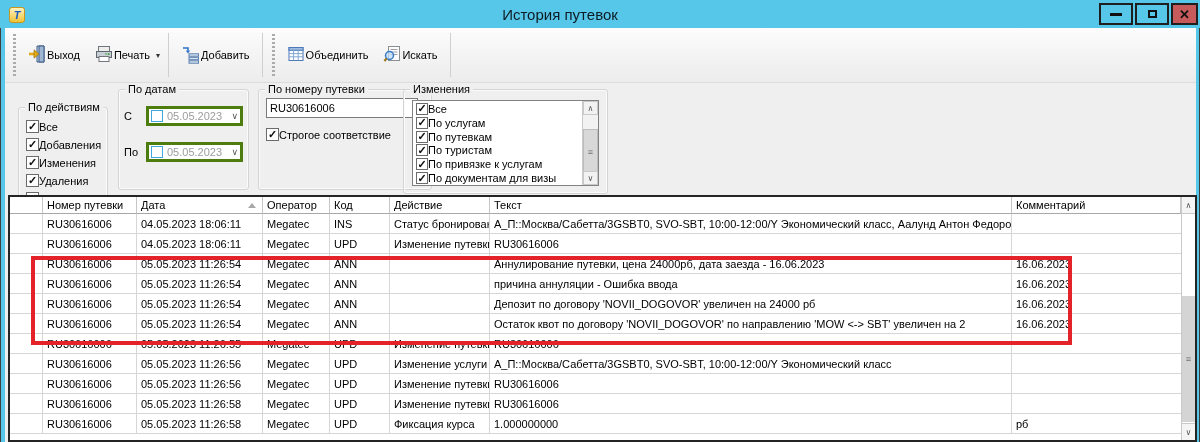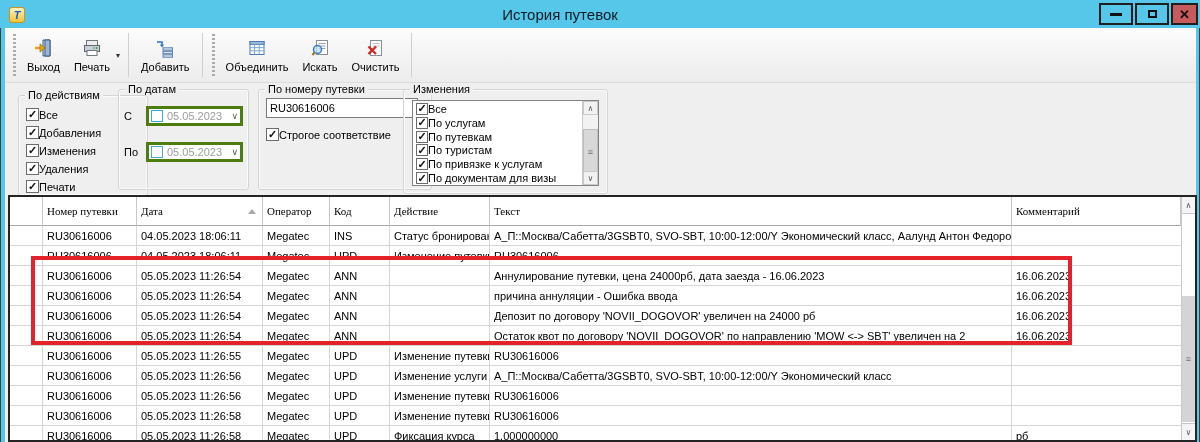--- a/index.html
+++ b/index.html
@@ -19,21 +19,21 @@
   .glyph-min{width:12px;height:3px;background:#111;}
   .glyph-max{width:9px;height:8px;border:2px solid #111;box-sizing:border-box;background:transparent;}
   
   .frame-left{position:absolute;left:1px;top:28px;width:4px;height:414px;background:#57C7E9;}
   .frame-right{position:absolute;left:1196px;top:28px;width:3px;height:414px;background:#57C7E9;}
   
   .toolbar{position:absolute;left:5px;top:28px;width:1191px;height:55px;background:linear-gradient(#FCFCFC,#ECECEC);
            border-bottom:1px solid #DCDCDC;display:flex;align-items:center;padding-left:4px;box-sizing:border-box;}
   .grip{width:3px;height:42px;margin:0 4px;background:repeating-linear-gradient(to bottom,#ABABAB 0 2px,transparent 2px 4px);}
   .tb-sep{width:1px;height:44px;background:#CFCFCF;margin:0 5px;}
-  .tb-btn{display:flex;flex-direction:column;align-items:center;justify-content:center;padding:2px 7px;cursor:default;}
+  .tb-btn{display:flex;flex-direction:row;align-items:center;justify-content:center;padding:2px 7px;cursor:default;}
   .tb-icon{width:20px;height:20px;display:block;margin-bottom:3px;}
   .tb-label{font-size:11px;white-space:nowrap;}
   .tb-dd{align-self:center;font-size:8px;color:#333;padding:0 3px;margin-left:-4px;}
   
   .filters{position:absolute;left:5px;top:83px;width:1191px;height:113px;background:#EFEFEF;}
   .groupbox{position:absolute;border:1px solid #D4D4D4;border-radius:3px;box-shadow:inset 0 0 0 1px #FBFBFB;}
   .gb-label{position:absolute;top:-7px;left:6px;background:#EFEFEF;padding:0 3px;line-height:12px;white-space:nowrap;}
   .cb{width:13px;height:13px;border:1px solid #6B6B6B;background:#FFF;box-sizing:border-box;flex:0 0 auto;
       display:flex;align-items:center;justify-content:center;}
   .cb.on::after{content:"✓";font-size:11px;font-weight:bold;color:#111;line-height:1;}
@@ -58,21 +58,21 @@
   .vs-btn{position:absolute;left:0;width:100%;height:14px;background:#F2F2F2;border:1px solid #C9C9C9;
           box-sizing:border-box;display:flex;align-items:center;justify-content:center;font-size:8px;color:#555;}
   .vs-up{top:0;} .vs-down{bottom:0;}
   .vs-thumb{position:absolute;left:0;width:100%;background:#D8D8D8;border:1px solid #BDBDBD;box-sizing:border-box;
             display:flex;align-items:center;justify-content:center;font-size:9px;color:#6E6E6E;}
   
   .tablewrap{position:absolute;left:8px;top:195px;width:1189px;height:247px;border:2px solid #242424;
              background:#FFF;box-sizing:border-box;display:flex;}
   .gridarea{flex:1 1 auto;display:flex;flex-direction:column;overflow:hidden;}
   .thead,.trow{display:flex;flex:0 0 auto;}
-  .thead{height:29px;font-family:Liberation Serif, serif;}
+  .thead{height:17px;}
   .trow{height:20px;}
   .tc{box-sizing:border-box;border-right:1px solid #D6D6D6;border-bottom:1px solid #D6D6D6;
       padding:0 4px;overflow:hidden;white-space:nowrap;display:flex;align-items:center;flex:0 0 auto;}
   .thead .tc{border-right:1px solid #C6C6C6;border-bottom:1px solid #A8A8A8;background:#FFF;}
   .sel{width:33px;} .c0{width:94px;} .c1{width:126px;} .c2{width:67px;} .c3{width:60px;}
   .c4{width:100px;text-align:center;} .c5{width:522px;} .c6{flex:1 1 auto;border-right:none;}
   .sort-asc{width:0;height:0;border-left:4px solid transparent;border-right:4px solid transparent;
             border-bottom:5px solid #A8A8A8;margin-left:auto;margin-right:2px;}
   .tscroll{width:13px;flex:0 0 auto;border-left:1px solid #C9C9C9;background:#FFF;position:relative;}
   .ts-btn{position:absolute;left:0;width:100%;height:17px;background:#F4F4F4;border-bottom:1px solid #C9C9C9;
@@ -165,36 +165,27 @@
         <rect x="6.5" y="2.5" width="11" height="14" fill="#FFF" stroke="#8A8F94"></rect>
         <line x1="8.5" y1="5.5" x2="15.5" y2="5.5" stroke="#9AA0A6"></line>
         <line x1="8.5" y1="8" x2="15.5" y2="8" stroke="#9AA0A6"></line>
         <line x1="8.5" y1="10.5" x2="15.5" y2="10.5" stroke="#9AA0A6"></line>
         <circle cx="7.5" cy="11.5" r="4" fill="rgba(190,220,245,0.75)" stroke="#3A7BC8" stroke-width="1.5"></circle>
         <line x1="4.6" y1="14.6" x2="2.4" y2="17" stroke="#A07818" stroke-width="2.2"></line>
       </svg>
       <span class="tb-label">Искать</span>
     </div>
 
-    <div class="tb-btn">
-      <svg class="tb-icon" viewBox="0 0 20 20">
-        <rect x="5.5" y="2.5" width="11" height="15" fill="#FFF" stroke="#8A8F94"></rect>
-        <line x1="7.5" y1="5.5" x2="14.5" y2="5.5" stroke="#B9BEC4"></line>
-        <line x1="7.5" y1="8" x2="14.5" y2="8" stroke="#B9BEC4"></line>
-        <path d="M3.5 8.5 L11 16 M11 8.5 L3.5 16" stroke="#D42626" stroke-width="2.4"></path>
-      </svg>
-      <span class="tb-label">Очистить</span>
-    </div>
 
     <div class="tb-sep"></div>
   </div>
 
   <div class="filters">
 
-    <div class="groupbox gb-actions" style="left:13px;top:12px;width:88px;height:99px;padding-left:40px;">
+    <div class="groupbox gb-actions" style="left:13px;top:24px;width:88px;height:99px;">
       <span class="gb-label">По действиям</span>
       <div class="list">
 
           <label class="cb-row">
             <span class="cb on"></span>
             <span>Все</span>
           </label>
 
           <label class="cb-row">
             <span class="cb on"></span>

